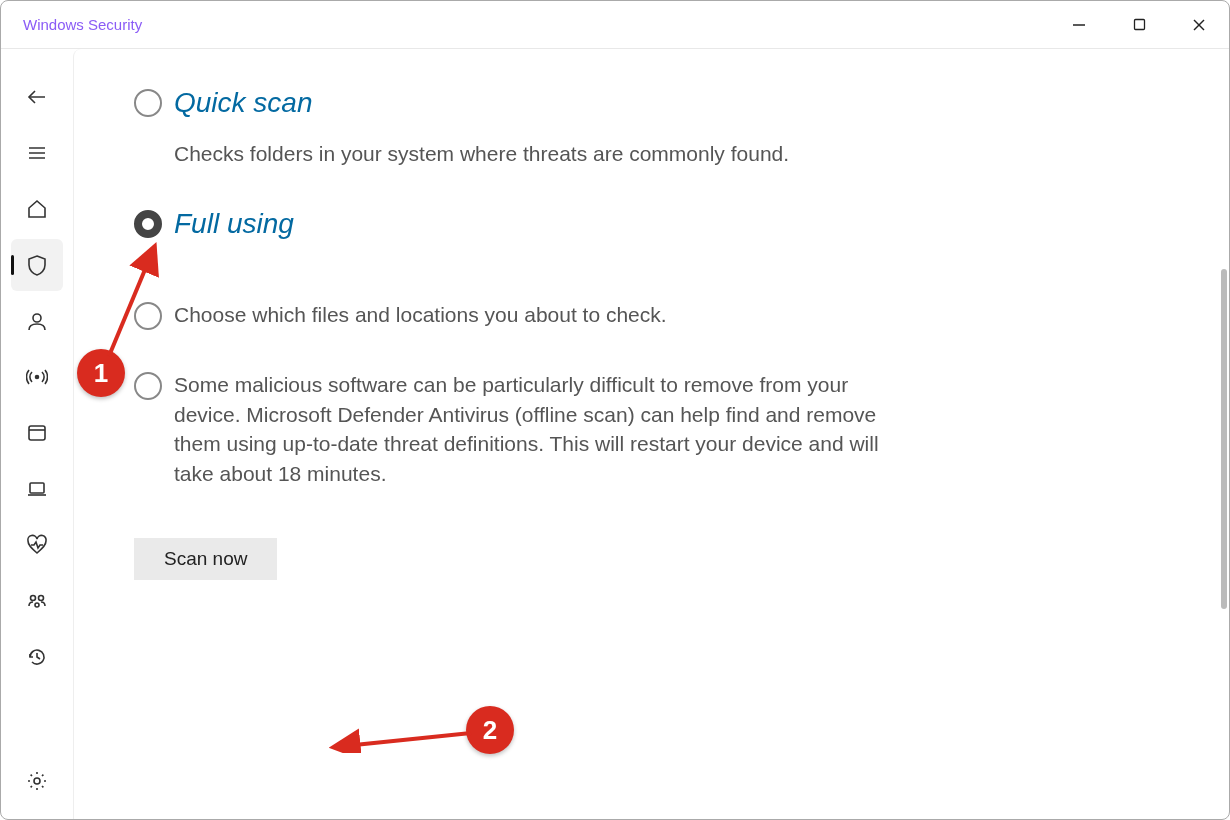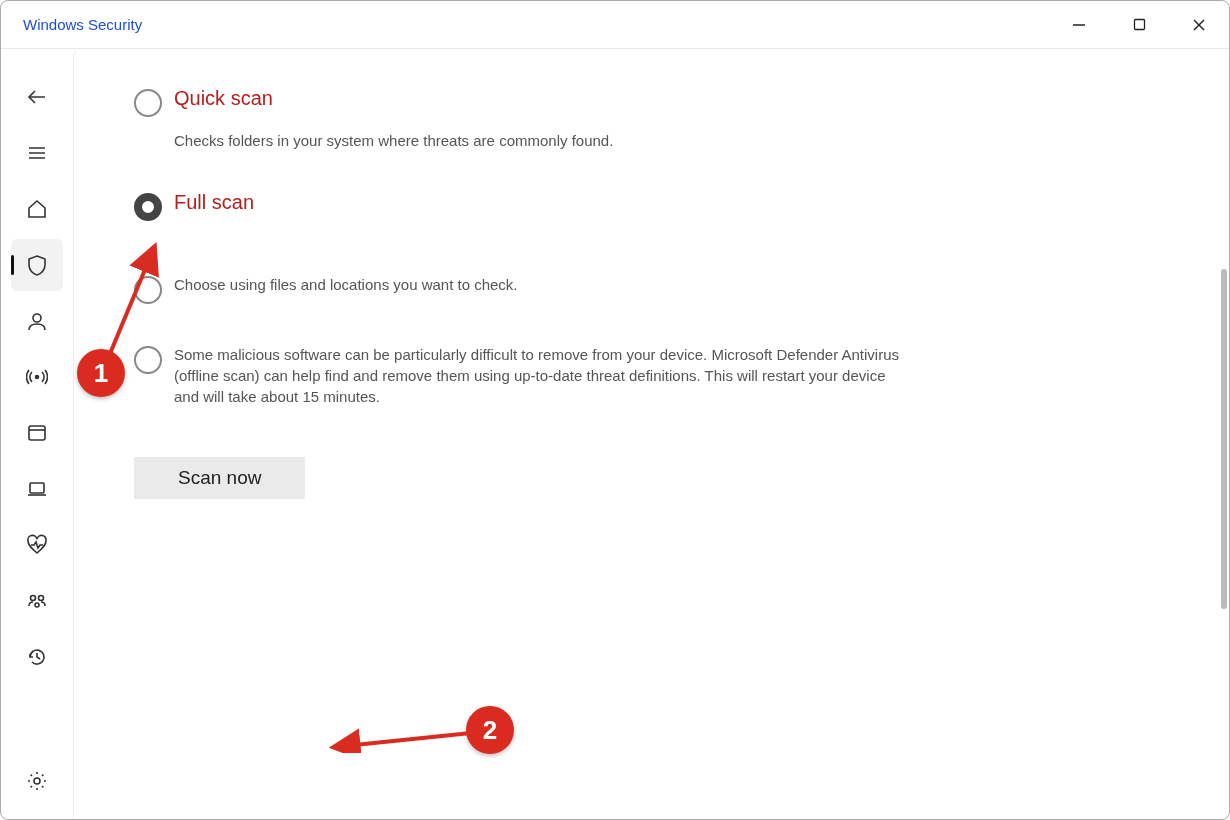--- a/index.html
+++ b/index.html
@@ -16,21 +16,21 @@
     .titlebar {
       height: 48px;
       display: flex;
       align-items: center;
       justify-content: space-between;
       padding-left: 22px;
       border-bottom: 1px solid #e8e8e8;
     }
     .titlebar-title {
       font-size: 15px;
-      color: #1d4ed8;
+      color: #8b5cf6;
     }
     .titlebar-controls {
       display: flex;
       align-items: center;
       height: 100%;
     }
     .tb-btn {
       width: 60px;
       height: 100%;
       display: flex;
@@ -99,33 +99,34 @@
       border: 2px solid #888;
       border-radius: 50%;
       margin-top: 2px;
       flex-shrink: 0;
       position: relative;
     }
     .radio.selected {
       border: 8px solid #444;
     }
     .opt-title {
-      font-size: 20px;
-      color: #b91c1c;
+      font-size: 28px;
+      color: #0369a1;
       margin-bottom: 20px;
       font-weight: 400;
+      font-style: italic;
     }
     .opt-desc {
-      font-size: 15px;
+      font-size: 21px;
       color: #555;
       line-height: 1.4;
     }
     .scan-now {
       margin-top: 10px;
-      padding: 10px 44px;
+      padding: 10px 30px;
       font-size: 19px;
       color: #222;
       background: #eaeaea;
       border: none;
       cursor: pointer;
     }
     .scrollbar {
       position: absolute;
       right: 2px;
       top: 220px;
@@ -270,35 +271,35 @@
         <div class="radio"></div>
         <div>
           <div class="opt-title">Quick scan</div>
           <div class="opt-desc">Checks folders in your system where threats are commonly found.</div>
         </div>
       </div>
 
       <div class="scan-option">
         <div class="radio selected"></div>
         <div>
-          <div class="opt-title">Full scan</div>
+          <div class="opt-title">Full using</div>
         </div>
       </div>
 
       <div class="scan-option">
         <div class="radio"></div>
         <div>
-          <div class="opt-desc">Choose using files and locations you want to check.</div>
+          <div class="opt-desc">Choose which files and locations you about to check.</div>
         </div>
       </div>
 
       <div class="scan-option">
         <div class="radio"></div>
         <div>
-          <div class="opt-desc">Some malicious software can be particularly difficult to remove from your device. Microsoft Defender Antivirus (offline scan) can help find and remove them using up-to-date threat definitions. This will restart your device and will take about 15 minutes.</div>
+          <div class="opt-desc">Some malicious software can be particularly difficult to remove from your device. Microsoft Defender Antivirus (offline scan) can help find and remove them using up-to-date threat definitions. This will restart your device and will take about 18 minutes.</div>
         </div>
       </div>
 
       <button class="scan-now">Scan now</button>
 
     </div>
     <div class="scrollbar"></div>
   </div>
 </div>
 

